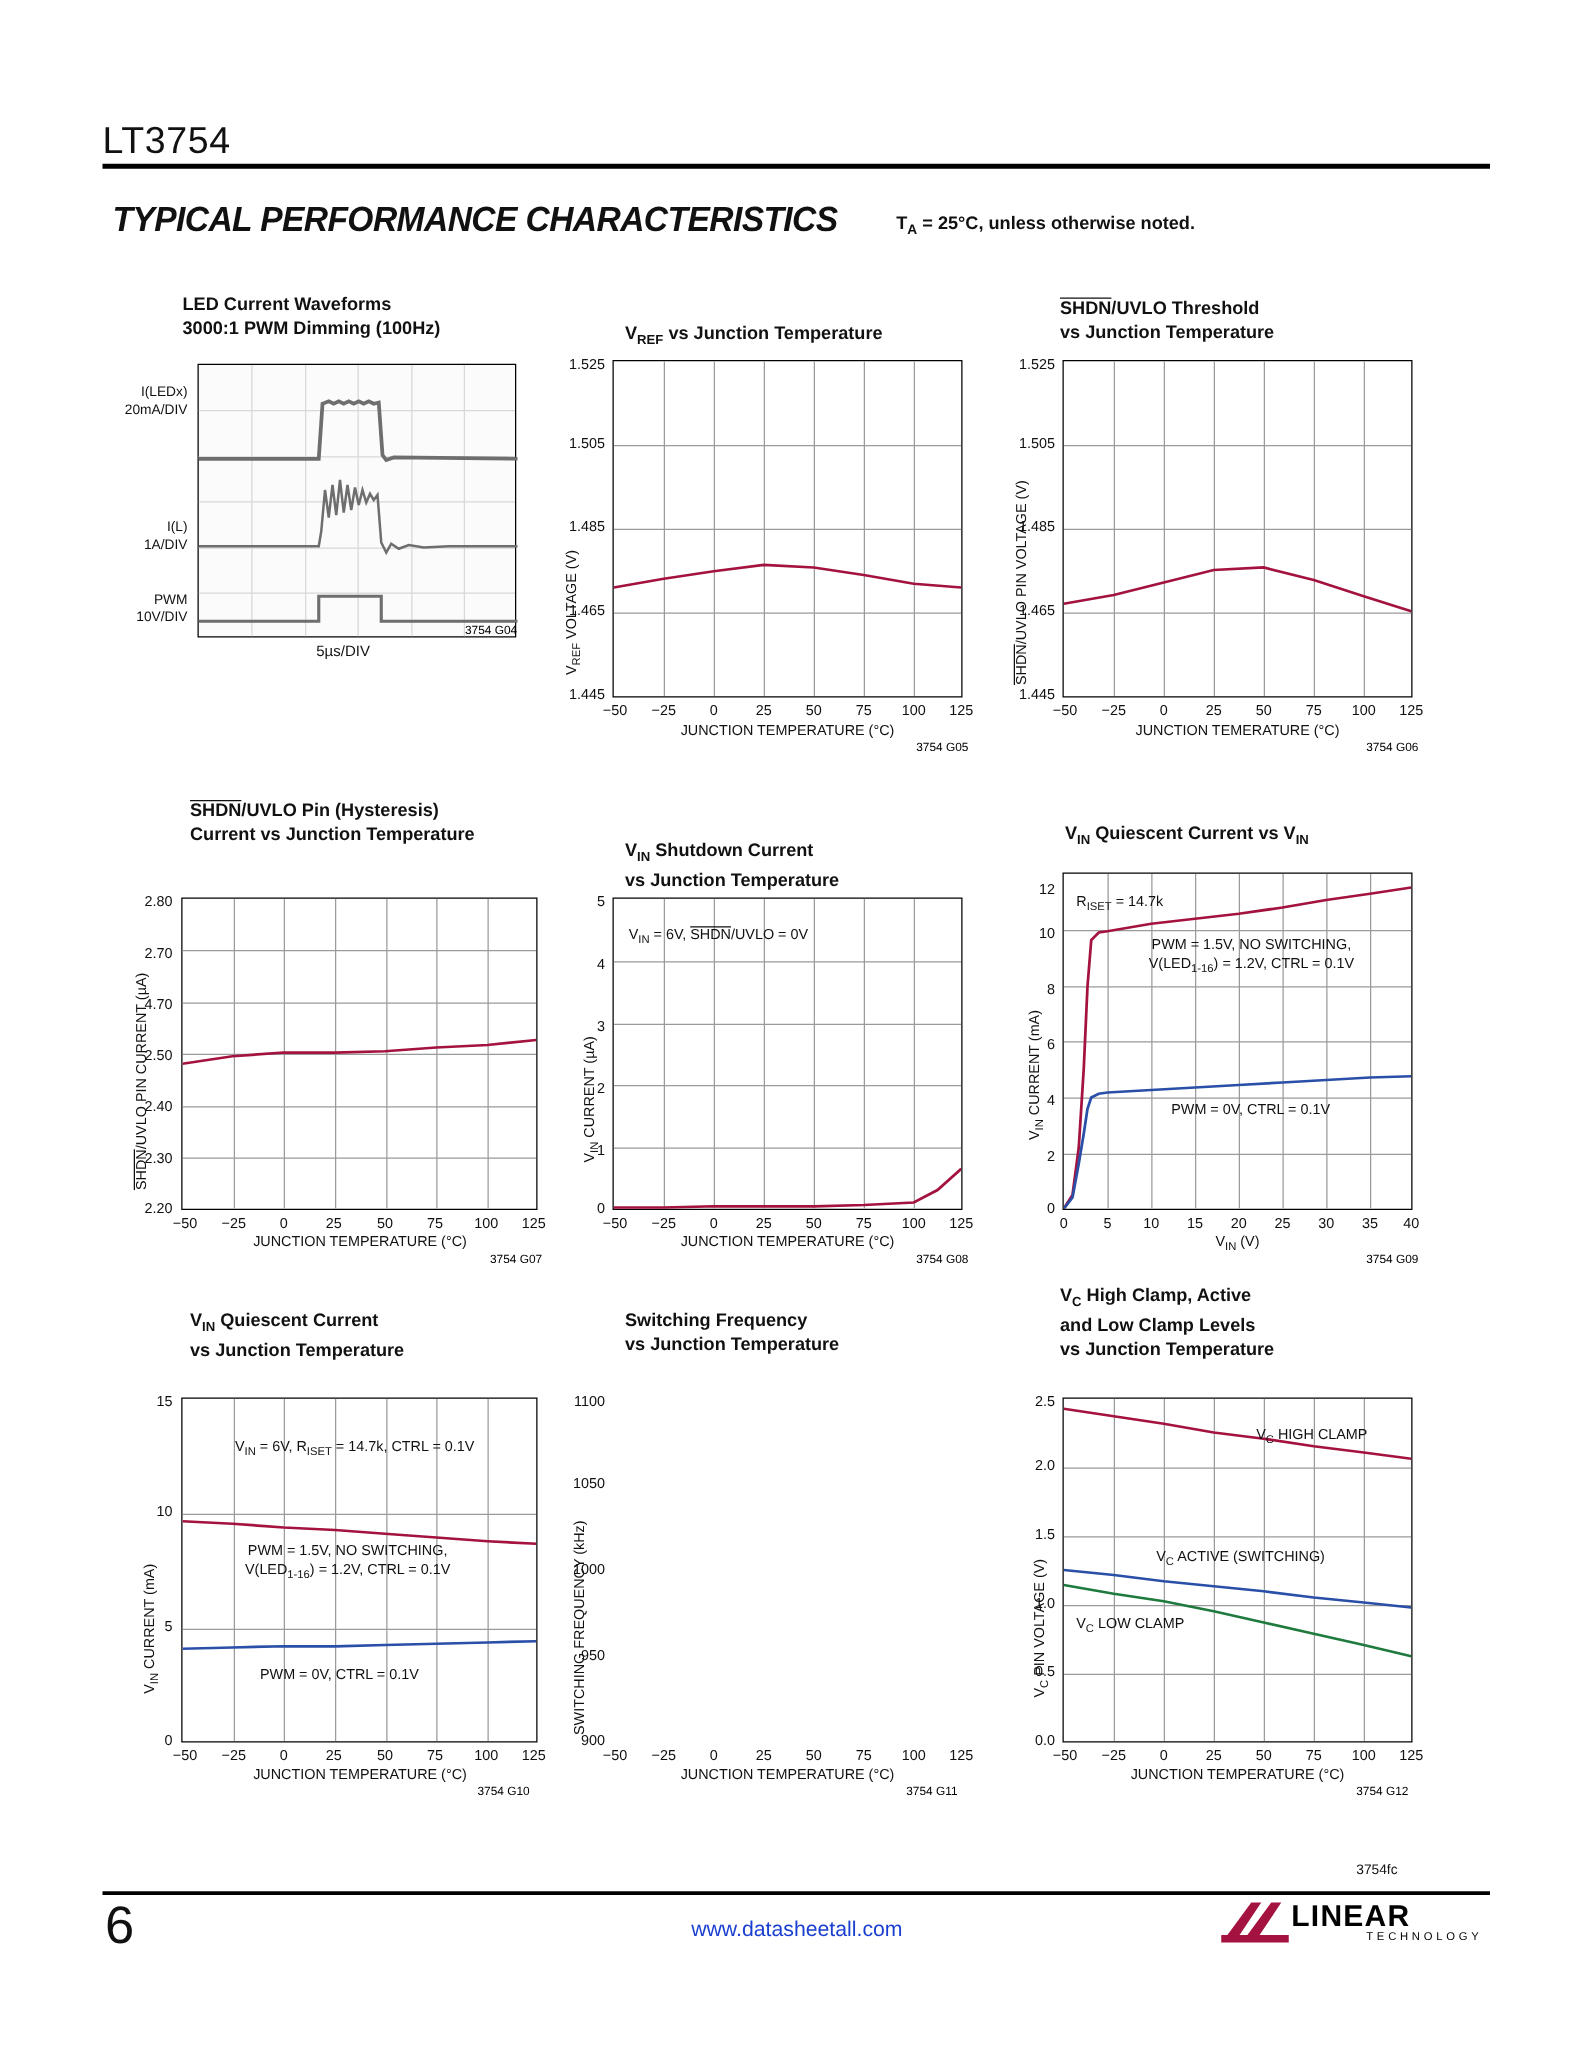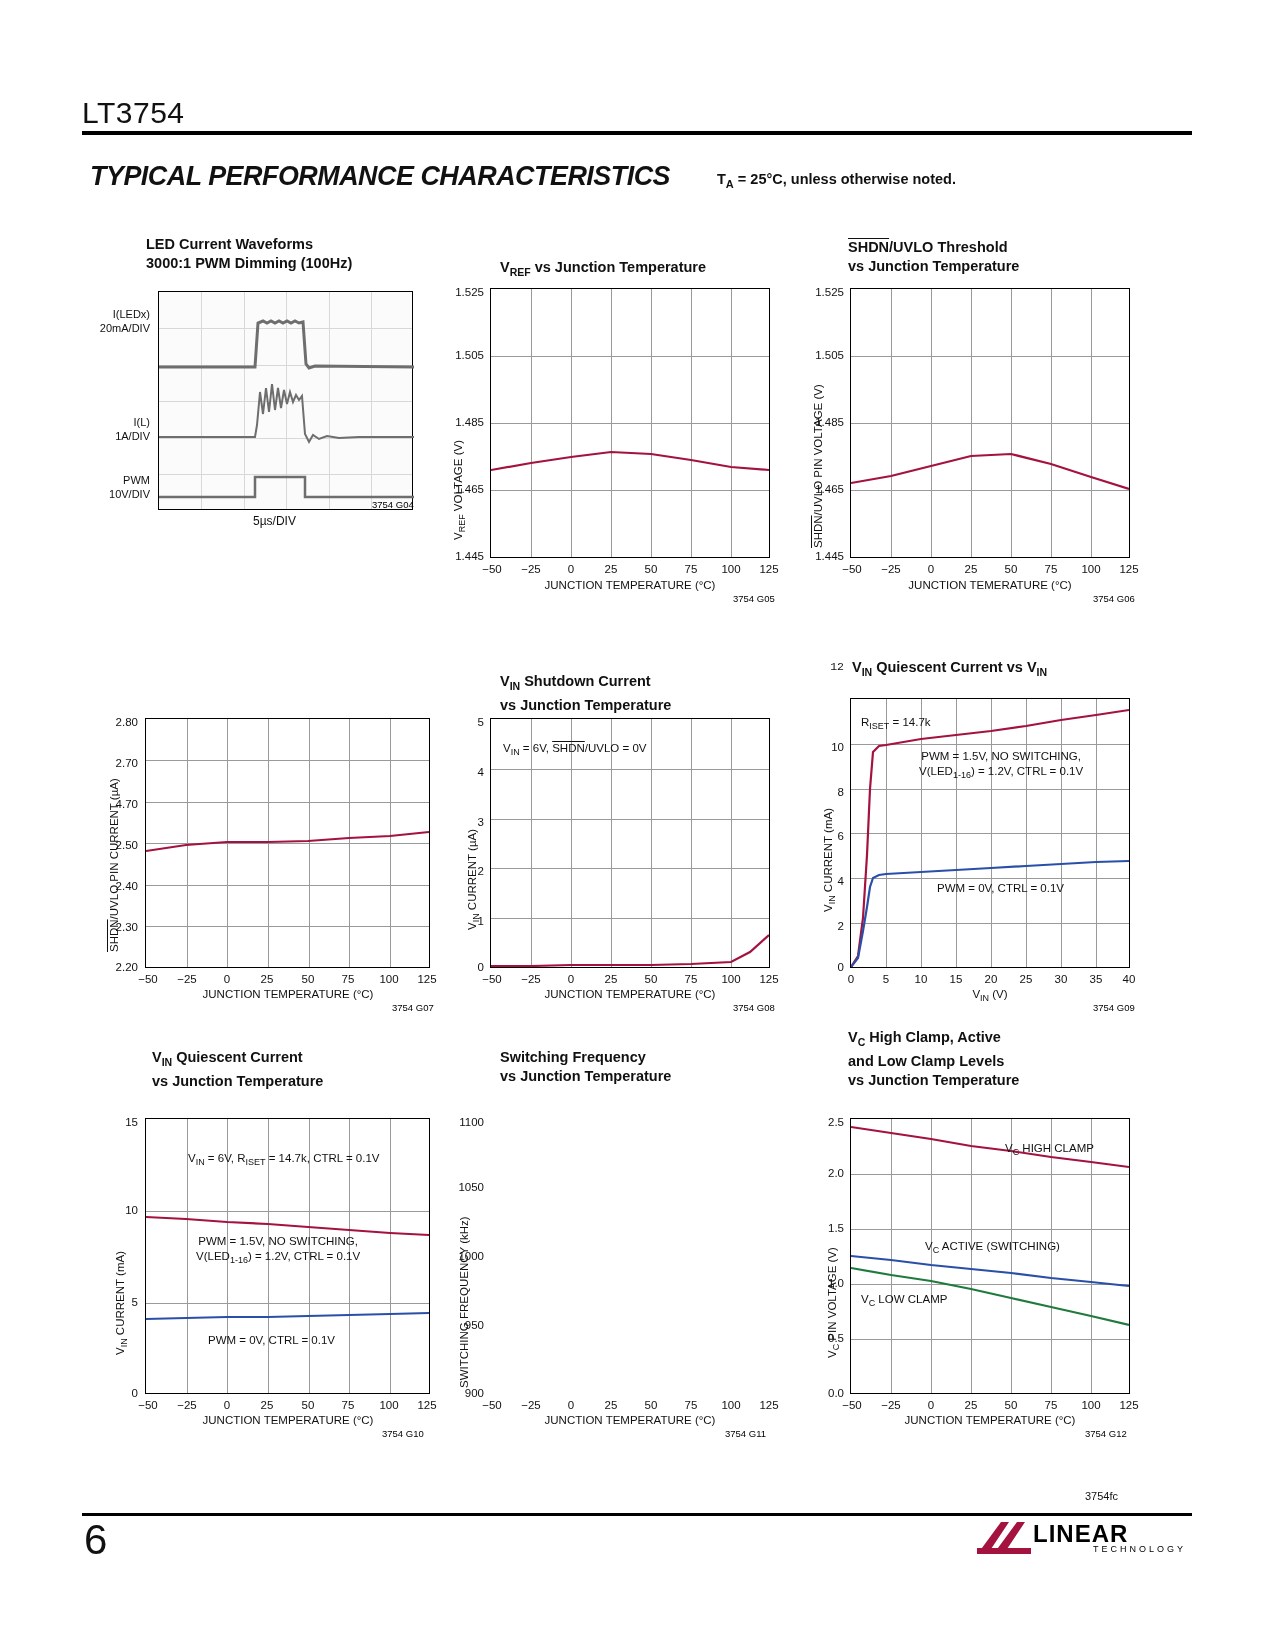--- a/index.html
+++ b/index.html
@@ -230,20 +230,26 @@
   <div class="xtick" style="left:1011px; top:563px;">50</div>
   <div class="xtick" style="left:1051px; top:563px;">75</div>
   <div class="xtick" style="left:1091px; top:563px;">100</div>
   <div class="xtick" style="left:1129px; top:563px;">125</div>
   <div class="xlabel" style="left:890px; top:579px; width:200px;">JUNCTION TEMERATURE (°C)</div>
   <div class="ylabel" style="left:812px; top:548px;">
     <span class="ovl">SHDN</span><span>/UVLO PIN VOLTAGE (V)</span>
   </div>
   <div class="gcode" style="left:1093px; top:593px;">3754 G06</div>
 
+  <div class="chart" style="left:152px; top:640px;">
+    <div class="chart-title">
+      <div><span class="ovl">SHDN</span><span>/UVLO Pin (Hysteresis)</span></div>
+      <div>Current vs Junction Temperature</div>
+    </div>
+  </div>
   <div class="plot" style="left:145px; top:718px; width:285px; height:250px;">
     <div class="gridline gv" style="left:41px;"></div>
     <div class="gridline gv" style="left:81px;"></div>
     <div class="gridline gv" style="left:122px;"></div>
     <div class="gridline gv" style="left:163px;"></div>
     <div class="gridline gv" style="left:203px;"></div>
     <div class="gridline gv" style="left:244px;"></div>
     <div class="gridline gh" style="top:41px;"></div>
     <div class="gridline gh" style="top:83px;"></div>
     <div class="gridline gh" style="top:124px;"></div>
@@ -344,21 +350,21 @@
       <span>R</span><span class="sub">ISET</span><span> = 14.7k</span>
     </div>
     <div class="annot" style="left:68px; top:50px; text-align:center;">
       <div>PWM = 1.5V, NO SWITCHING,</div>
       <div><span>V(LED</span><span class="sub">1-16</span><span>) = 1.2V, CTRL = 0.1V</span></div>
     </div>
     <div class="annot" style="left:86px; top:182px;">
       <div>PWM = 0V, CTRL = 0.1V</div>
     </div>
   </div>
-  <div class="ytick" style="left:798px; top:666px; width:46px;font-family:Liberation Mono, monospace;">12</div>
+  <div class="ytick" style="left:798px; top:712px; width:46px;">12</div>
   <div class="ytick" style="left:798px; top:747px; width:46px;">10</div>
   <div class="ytick" style="left:798px; top:792px; width:46px;">8</div>
   <div class="ytick" style="left:798px; top:836px; width:46px;">6</div>
   <div class="ytick" style="left:798px; top:881px; width:46px;">4</div>
   <div class="ytick" style="left:798px; top:926px; width:46px;">2</div>
   <div class="ytick" style="left:798px; top:967px; width:46px;">0</div>
   <div class="xtick" style="left:851px; top:973px;">0</div>
   <div class="xtick" style="left:886px; top:973px;">5</div>
   <div class="xtick" style="left:921px; top:973px;">10</div>
   <div class="xtick" style="left:956px; top:973px;">15</div>
@@ -495,20 +501,21 @@
   <div class="xtick" style="left:1129px; top:1399px;">125</div>
   <div class="xlabel" style="left:890px; top:1414px; width:200px;">JUNCTION TEMPERATURE (°C)</div>
   <div class="ylabel" style="left:826px; top:1358px;">
     <span>V</span><span class="sub">C</span><span> PIN VOLTAGE (V)</span>
   </div>
   <div class="gcode" style="left:1085px; top:1428px;">3754 G12</div>
 
   <div class="doc-code">3754fc</div>
   <div class="footer-rule"></div>
   <div class="page-num">6</div>
+  <div class="footer-url">www.datasheetall.com</div>
   <div class="lt-logo">
     <svg width="60" height="40" viewBox="0 0 60 40">
       <path d="M4,34 L26,4 L34,4 L14,34 Z" fill="#a4123f"></path>
       <path d="M20,34 L42,4 L50,4 L30,34 Z" fill="#a4123f"></path>
       <path d="M2,30 L56,30 L56,36 L2,36 Z" fill="#a4123f"></path>
     </svg>
     <div class="lt-text">LINEAR</div>
     <div class="lt-sub">TECHNOLOGY</div>
   </div>
 

